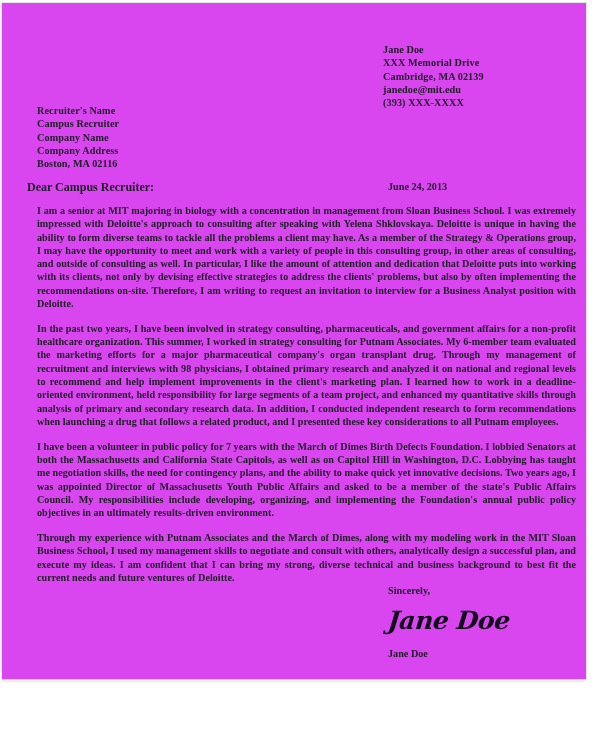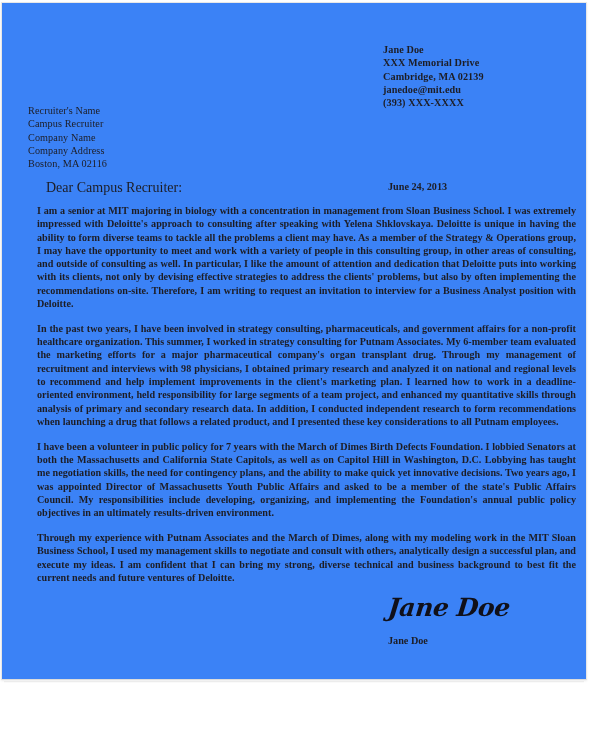--- a/index.html
+++ b/index.html
@@ -21,21 +21,21 @@
     background: #ffffff;
   }
 
   
   .document-page {
     position: absolute;
     left: 1px;
     top: 2px;
     width: 586px;
     height: 678px;
-    background: #3b82f6;
+    background: #d946ef;
     border: 1px solid #e7e7e7;
     border-bottom: 1px solid #dcdcdc;
     box-shadow: 0 1px 2px rgba(0,0,0,0.08);
     box-sizing: border-box;
     overflow: hidden;
   }
 
   .page-inner {
     position: absolute;
     left: 0;
@@ -54,50 +54,50 @@
     font-weight: bold;
     color: #1d1d24;
     letter-spacing: 0.1px;
     white-space: nowrap;
   }
   .sender-block div { white-space: nowrap; }
 
   
   .recipient-block {
     position: absolute;
-    left: 26px;
+    left: 35px;
     top: 101px;
     font-size: 10.2px;
     line-height: 13.3px;
-    font-weight: normal;
+    font-weight: bold;
     color: #1d1d24;
     letter-spacing: 0.1px;
   }
   .recipient-block div { white-space: nowrap; }
 
   
   .letter-date {
     position: absolute;
     left: 386px;
     top: 177px;
     font-size: 10.2px;
     line-height: 13.3px;
     font-weight: bold;
     color: #1d1d24;
     white-space: nowrap;
   }
 
   
   .salutation {
     position: absolute;
-    left: 44px;
+    left: 25px;
     top: 178px;
-    font-size: 14px;
-    line-height: 13.3px;
-    font-weight: normal;
+    font-size: 12px;
+    line-height: 13.3px;
+    font-weight: bold;
     color: #1d1d24;
     white-space: nowrap;
   }
 
   
   .letter-body {
     position: absolute;
     left: 35px;
     top: 201px;
     width: 539px;
@@ -189,20 +189,21 @@
       <div class="salutation">Dear Campus Recruiter:</div>
 
       <div class="letter-body">
         <p>I am a senior at MIT majoring in biology with a concentration in management from Sloan Business School. I was extremely impressed with Deloitte's approach to consulting after speaking with Yelena Shklovskaya. Deloitte is unique in having the ability to form diverse teams to tackle all the problems a client may have. As a member of the Strategy &amp; Operations group, I may have the opportunity to meet and work with a variety of people in this consulting group, in other areas of consulting, and outside of consulting as well. In particular, I like the amount of attention and dedication that Deloitte puts into working with its clients, not only by devising effective strategies to address the clients' problems, but also by often implementing the recommendations on-site. Therefore, I am writing to request an invitation to interview for a Business Analyst position with Deloitte.</p>
         <p>In the past two years, I have been involved in strategy consulting, pharmaceuticals, and government affairs for a non-profit healthcare organization. This summer, I worked in strategy consulting for Putnam Associates. My 6-member team evaluated the marketing efforts for a major pharmaceutical company's organ transplant drug. Through my management of recruitment and interviews with 98 physicians, I obtained primary research and analyzed it on national and regional levels to recommend and help implement improvements in the client's marketing plan. I learned how to work in a deadline-oriented environment, held responsibility for large segments of a team project, and enhanced my quantitative skills through analysis of primary and secondary research data. In addition, I conducted independent research to form recommendations when launching a drug that follows a related product, and I presented these key considerations to all Putnam employees.</p>
         <p>I have been a volunteer in public policy for 7 years with the March of Dimes Birth Defects Foundation. I lobbied Senators at both the Massachusetts and California State Capitols, as well as on Capitol Hill in Washington, D.C. Lobbying has taught me negotiation skills, the need for contingency plans, and the ability to make quick yet innovative decisions. Two years ago, I was appointed Director of Massachusetts Youth Public Affairs and asked to be a member of the state's Public Affairs Council. My responsibilities include developing, organizing, and implementing the Foundation's annual public policy objectives in an ultimately results-driven environment.</p>
         <p>Through my experience with Putnam Associates and the March of Dimes, along with my modeling work in the MIT Sloan Business School, I used my management skills to negotiate and consult with others, analytically design a successful plan, and execute my ideas. I am confident that I can bring my strong, diverse technical and business background to best fit the current needs and future ventures of Deloitte.</p>
       </div>
 
       <div class="closing-block">
+        <div class="closing-word">Sincerely,</div>
         <div class="signature-script">Jane Doe</div>
         <div class="signature-typed">Jane Doe</div>
       </div>
 
     </div>
   </div>
 
   <div class="page-shadow"></div>
 
 </div>

